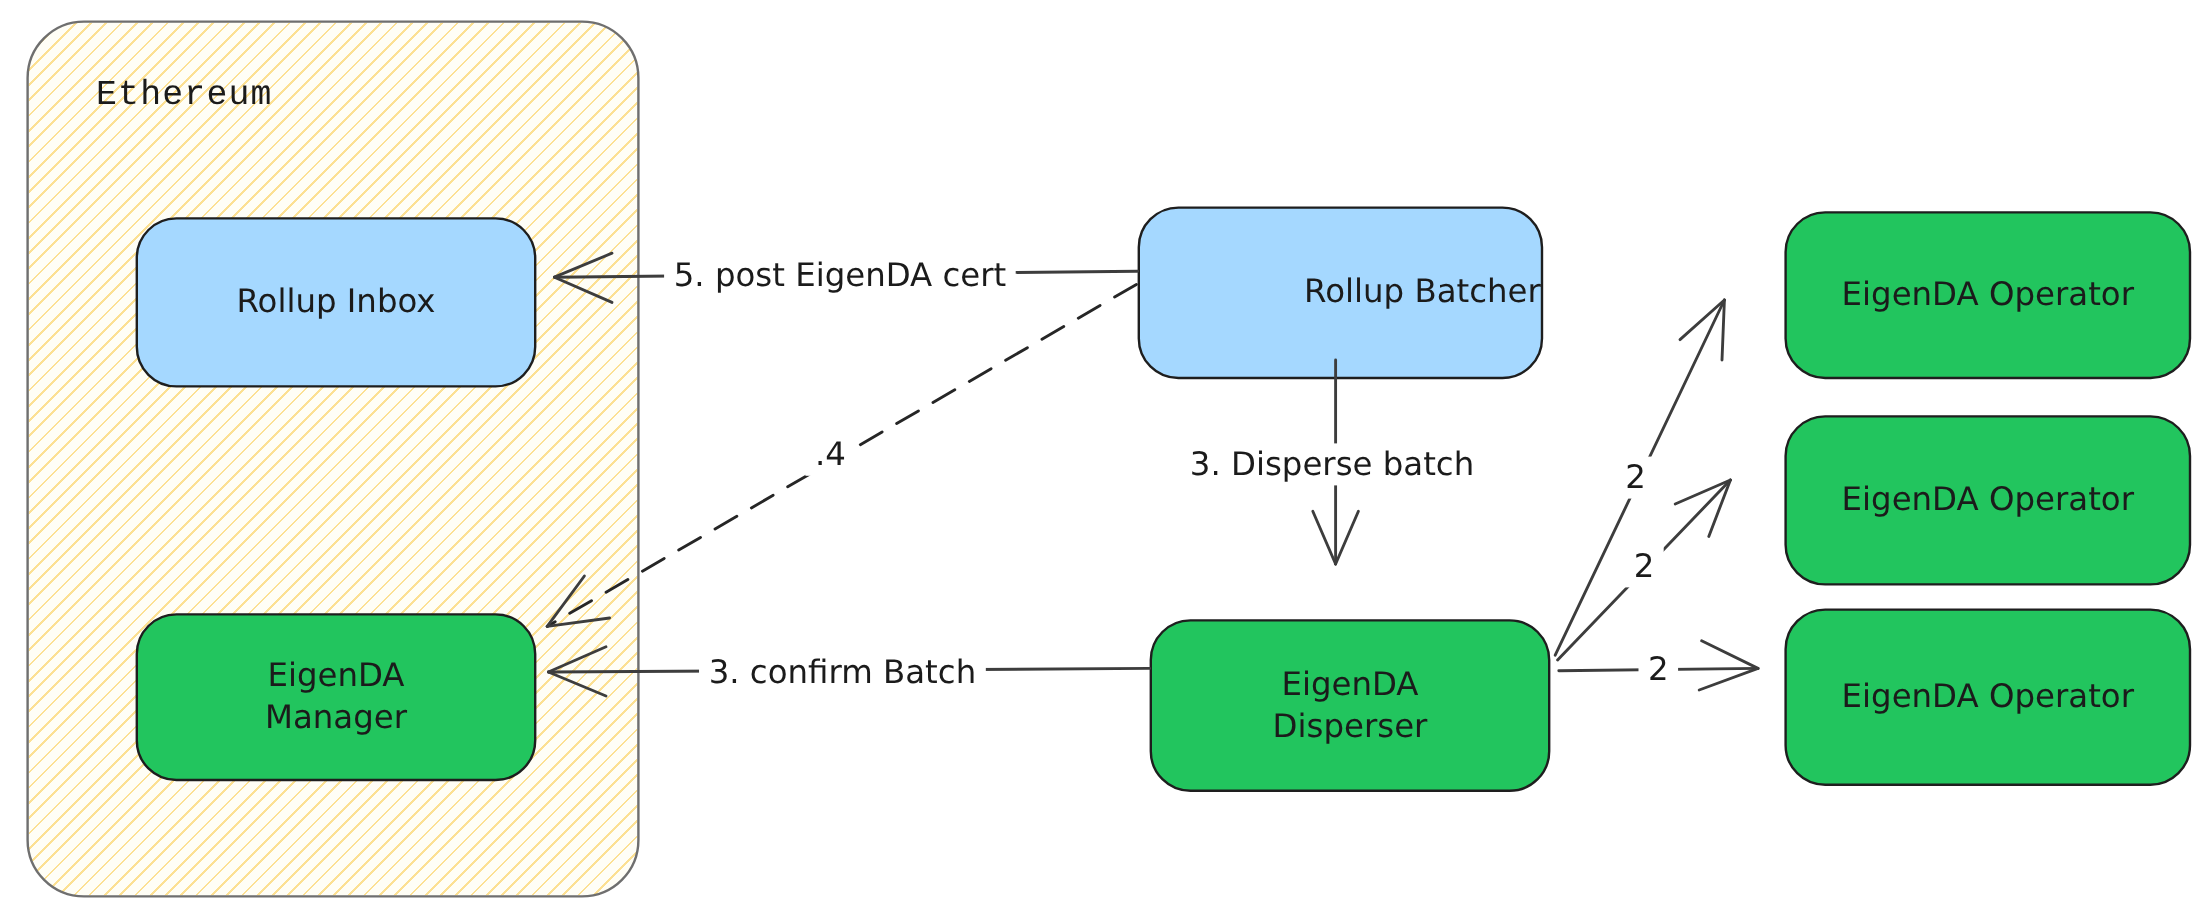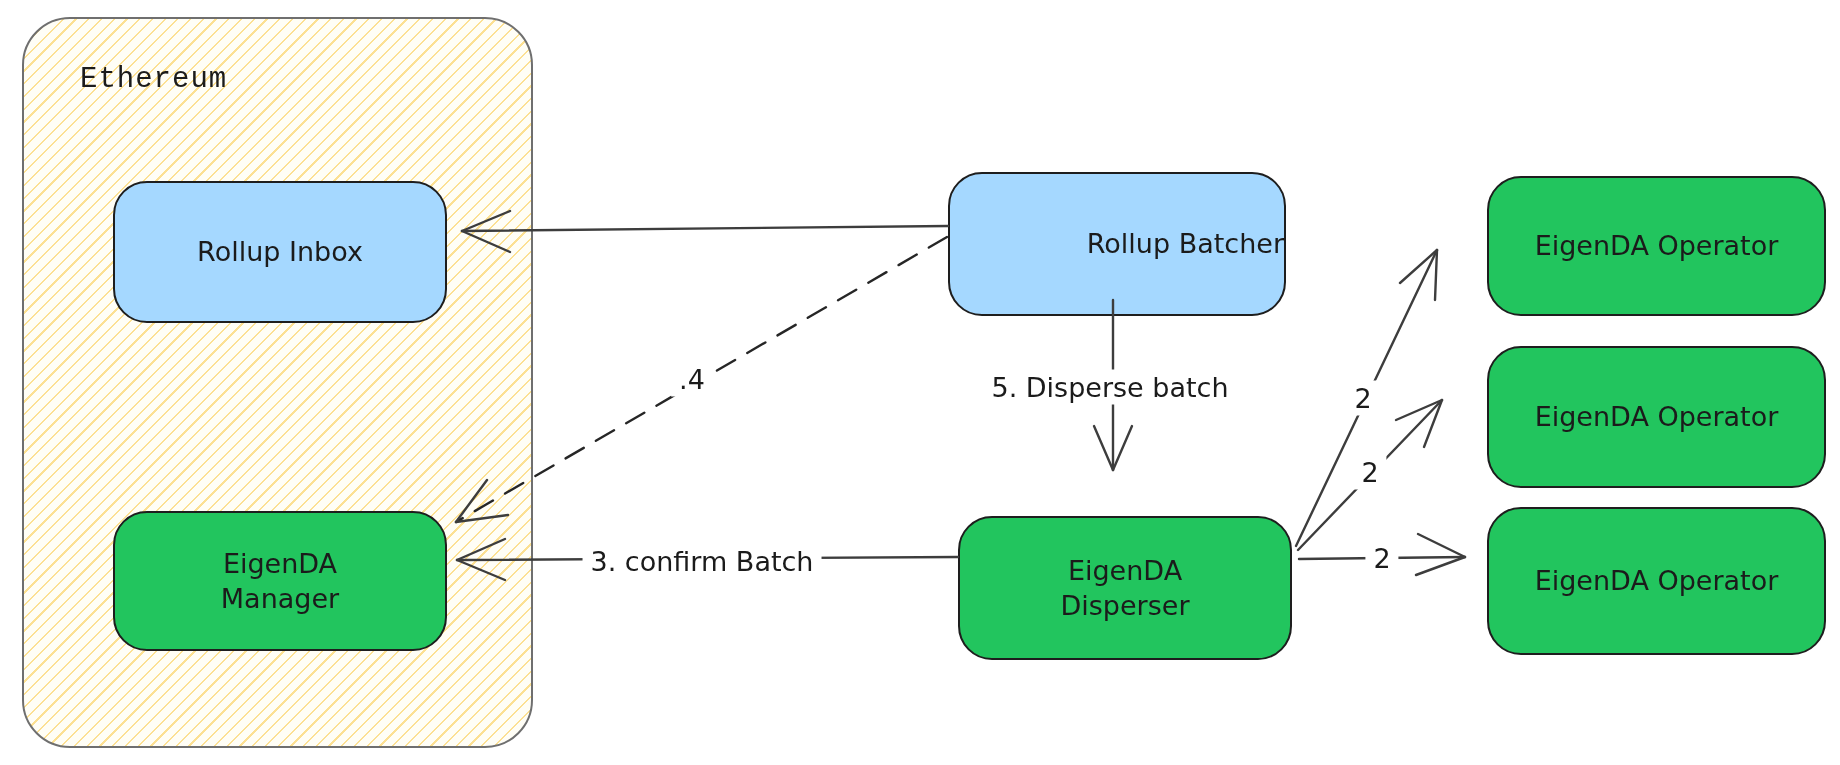--- a/index.html
+++ b/index.html
@@ -111,26 +111,27 @@
       <path d="M1442 400 L1396 420"></path>
     </g>
 
     <g>
       <path d="M1299 559 L1465 557"></path>
       <path d="M1465 557 L1418 534"></path>
       <path d="M1465 557 L1416 575"></path>
     </g>
   </svg>
 
+  <div class="edge-label" style="left:700px;top:230px;">5. post EigenDA cert</div>
 
   <div class="edge-label" style="left:692px;top:379px;">.4</div>
 
   <div class="edge-label" style="left:702px;top:561px;">3. confirm Batch</div>
 
-  <div class="edge-label" style="left:1110px;top:387px;">5. Disperse batch</div>
+  <div class="edge-label" style="left:1110px;top:387px;">3. Disperse batch</div>
 
   <div class="edge-label" style="left:1363px;top:398px;">2</div>
 
   <div class="edge-label" style="left:1370px;top:472px;">2</div>
 
   <div class="edge-label" style="left:1382px;top:558px;">2</div>
 
 </div>
 
 </body></html>

